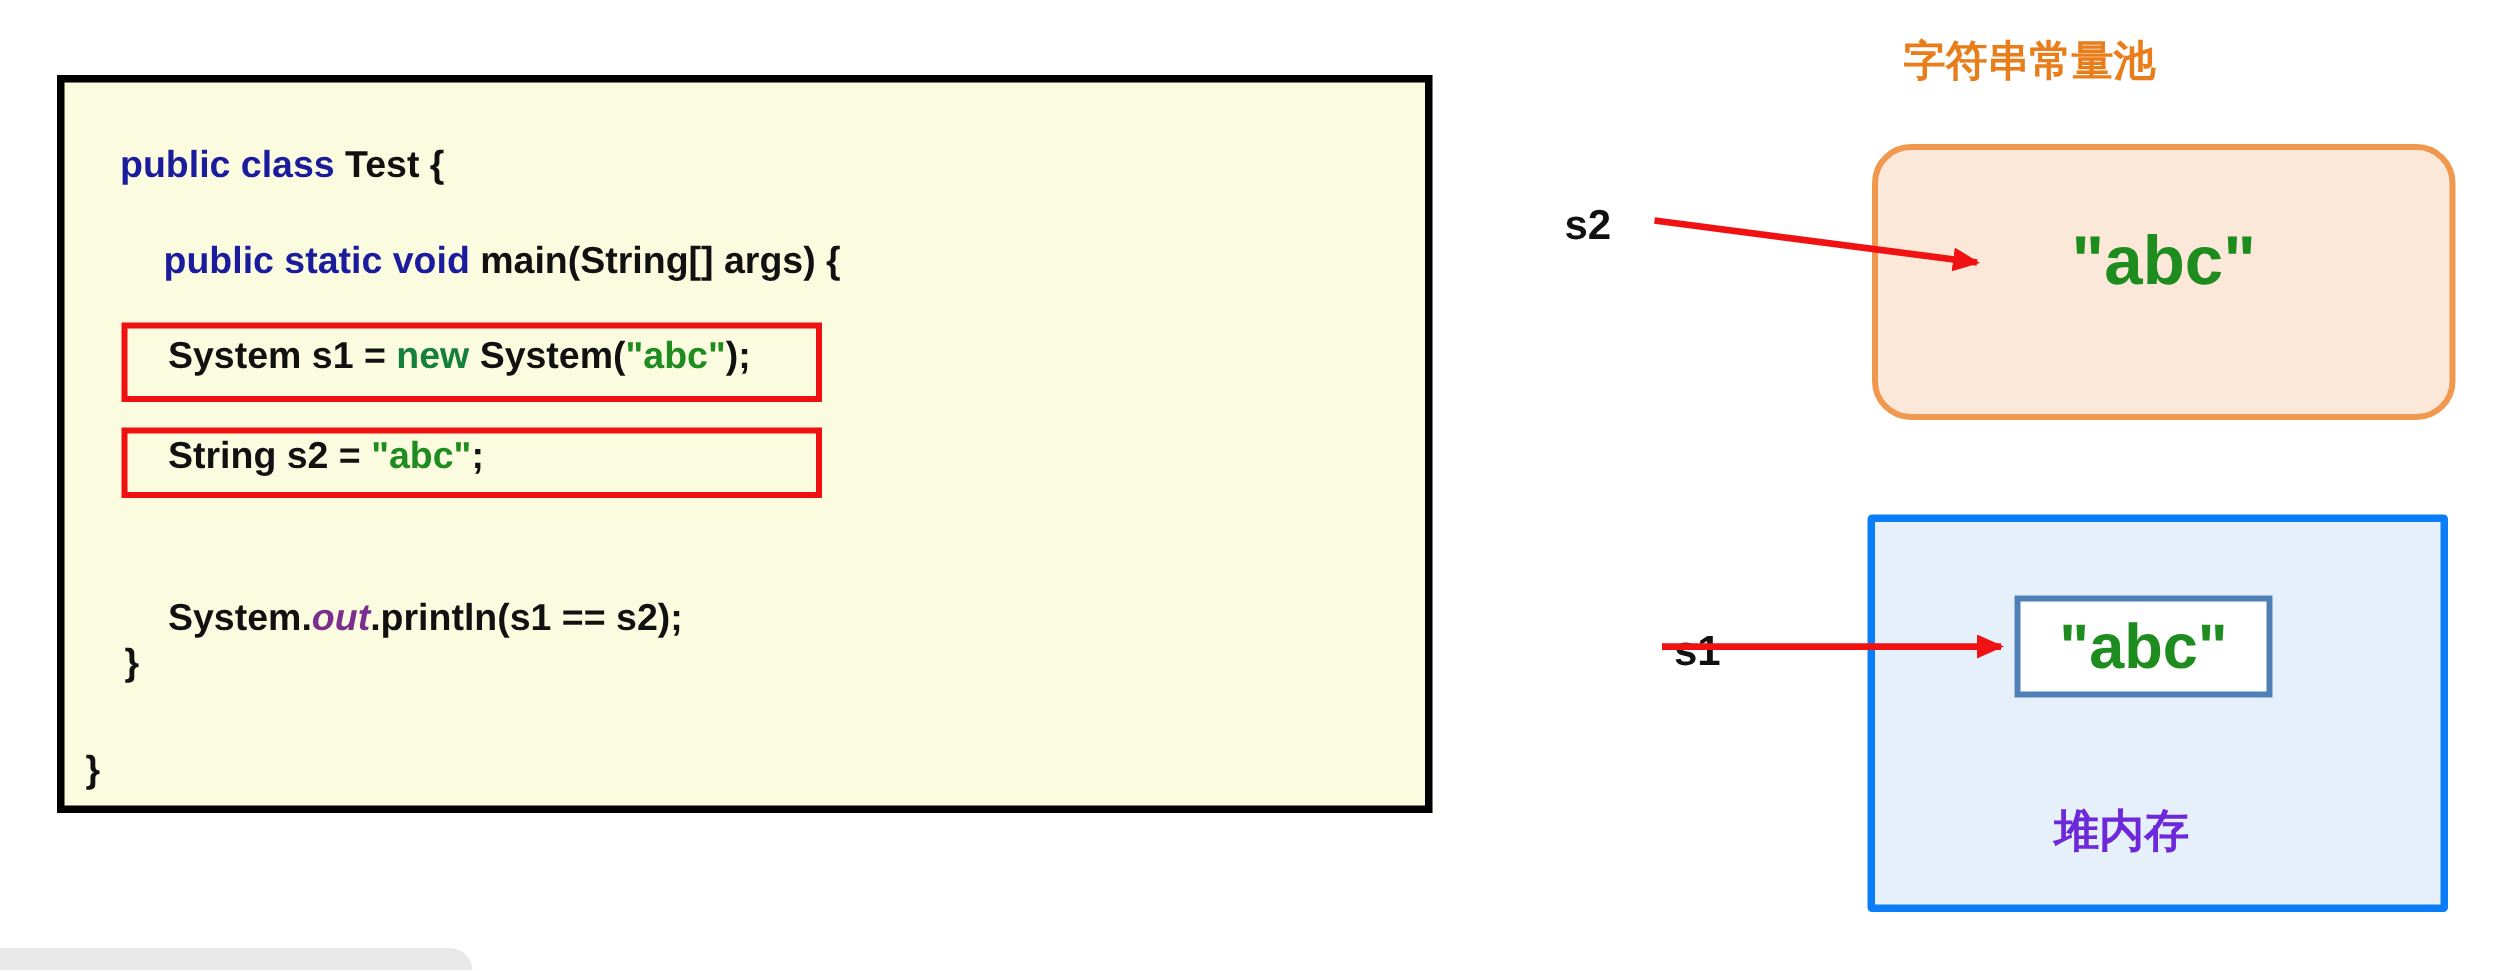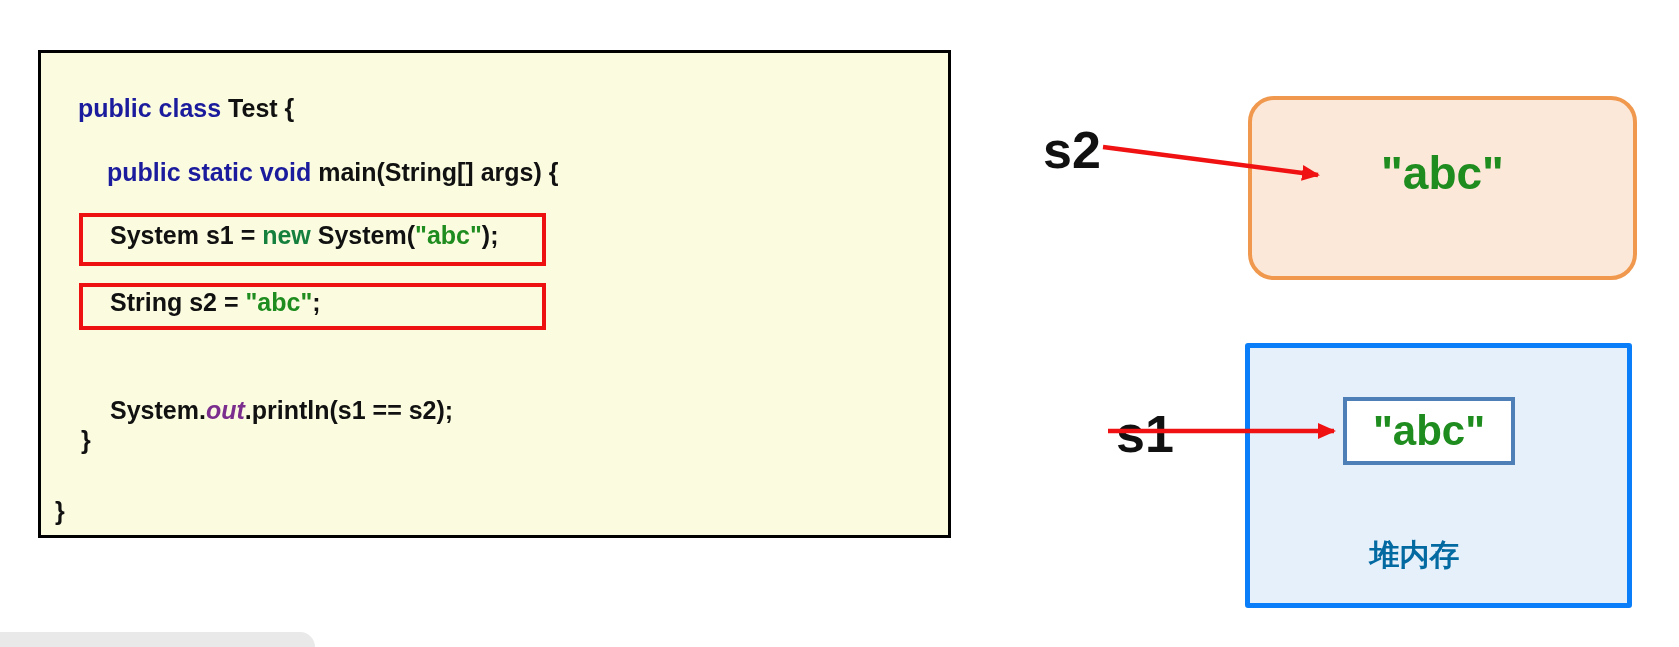--- a/index.html
+++ b/index.html
@@ -3,21 +3,21 @@
 <meta charset="utf-8">
 <style>
   html,body{margin:0;padding:0;background:#ffffff;}
   .stage{
     position:relative;width:1679px;height:647px;overflow:hidden;
     font-family:"Liberation Sans",sans-serif;background:#ffffff;
   }
   
   .code-panel{
     position:absolute;left:38px;top:50px;width:907px;height:482px;
-    background:#fbfbdf;border:3px solid #000000;
+    background:#fbfbdf;border:5px solid #000000;
   }
   .code-line{
     position:absolute;font-size:25px;font-weight:bold;color:#111111;
     white-space:nowrap;line-height:25px;
   }
   .kw-navy{color:#1b1b9d;}
   .kw-blue{color:#15803d;}
   .str-green{color:#1e8c1e;}
   .out-purple{color:#7b2e8e;font-style:italic;}
   .l1{left:37px;top:43px;}
@@ -53,25 +53,25 @@
   .heap-inner{
     position:absolute;left:93px;top:49px;width:172px;height:68px;
     box-sizing:border-box;background:#ffffff;border:4px solid #4e80b7;
     display:flex;align-items:center;justify-content:center;
   }
   .heap-value{
     font-size:42px;font-weight:bold;color:#1e8c1e;line-height:42px;
   }
   .heap-label{
     position:absolute;left:0;right:48px;top:192px;text-align:center;
-    font-size:30px;font-weight:bold;color:#0369a1;line-height:30px;
+    font-size:30px;font-weight:bold;color:#6d28d9;line-height:30px;
   }
   
   .ref-label{
-    position:absolute;font-weight:bold;color:#111111;font-size:52px;line-height:44px;
+    position:absolute;font-weight:bold;color:#111111;font-size:28px;line-height:44px;
     white-space:nowrap;
   }
   .ref-s2{left:1043px;top:128px;}
   .ref-s1{left:1116px;top:412px;}
   
   .arrows{position:absolute;left:0;top:0;width:1679px;height:647px;pointer-events:none;}
   .arrow-line{stroke:#f01212;stroke-width:4.5px;fill:none;}
   
   .grey-corner{
     position:absolute;left:0px;top:632px;width:315px;height:15px;
@@ -95,20 +95,21 @@
 
     <div class="code-line l4"><span>String s2 = </span><span class="str-green">"abc"</span><span>;</span></div>
 
     <div class="code-line l5"><span>System.</span><span class="out-purple">out</span><span>.println(s1 == s2);</span></div>
 
     <div class="code-line l6"><span>}</span></div>
 
     <div class="code-line l7"><span>}</span></div>
   </div>
 
+  <div class="pool-title">字符串常量池</div>
   <div class="pool-box">
     <div class="pool-value">"abc"</div>
   </div>
 
   <div class="heap-box">
     <div class="heap-inner">
       <span class="heap-value">"abc"</span>
     </div>
     <div class="heap-label">堆内存</div>
   </div>

